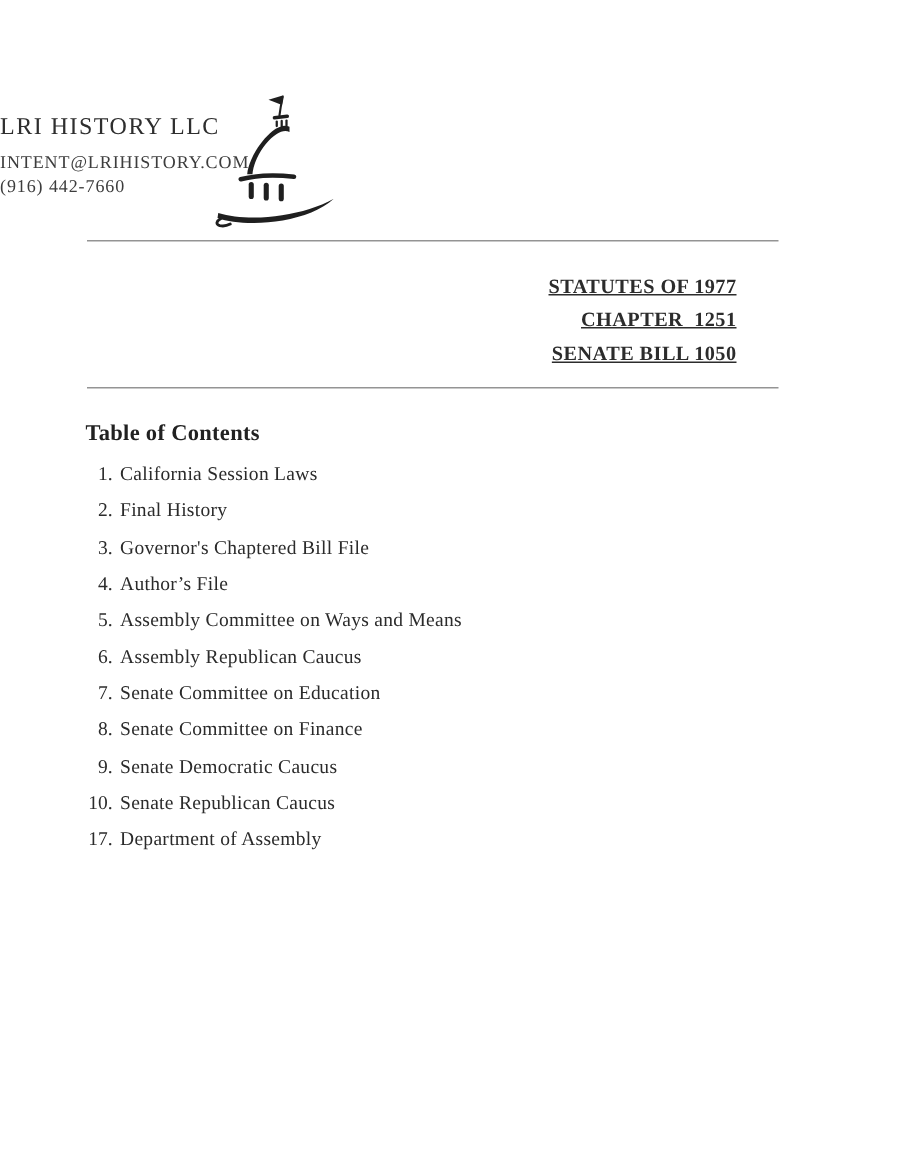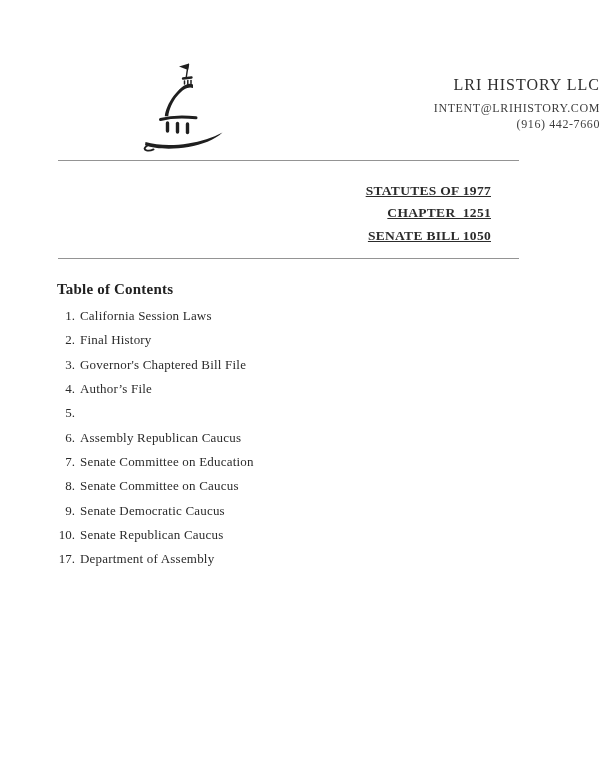--- a/index.html
+++ b/index.html
@@ -19,21 +19,21 @@
     left: 138px;
     top: 60px;
     width: 90px;
     height: 92px;
   }
   .header-text {
     position: absolute;
     left: 0;
     top: 74px;
     width: 600px;
-    text-align: right;
+    text-align: left;
   }
   .company-name {
     font-size: 16px;
     letter-spacing: 1px;
     color: #2e2e2e;
     line-height: 22px;
   }
   .contact-line {
     font-size: 12px;
     letter-spacing: 0.6px;
@@ -176,32 +176,33 @@
     <div class="toc-row">
       <span class="toc-num">3.</span>
       <span class="toc-label">Governor's Chaptered Bill File</span>
     </div>
     <div class="toc-row">
       <span class="toc-num">4.</span>
       <span class="toc-label">Author’s File</span>
     </div>
     <div class="toc-row">
       <span class="toc-num">5.</span>
+      <span class="toc-label">Assembly Committee on Ways and Means</span>
     </div>
     <div class="toc-row">
       <span class="toc-num">6.</span>
       <span class="toc-label">Assembly Republican Caucus</span>
     </div>
     <div class="toc-row">
       <span class="toc-num">7.</span>
       <span class="toc-label">Senate Committee on Education</span>
     </div>
     <div class="toc-row">
       <span class="toc-num">8.</span>
-      <span class="toc-label">Senate Committee on Caucus</span>
+      <span class="toc-label">Senate Committee on Finance</span>
     </div>
     <div class="toc-row">
       <span class="toc-num">9.</span>
       <span class="toc-label">Senate Democratic Caucus</span>
     </div>
     <div class="toc-row">
       <span class="toc-num">10.</span>
       <span class="toc-label">Senate Republican Caucus</span>
     </div>
     <div class="toc-row">

